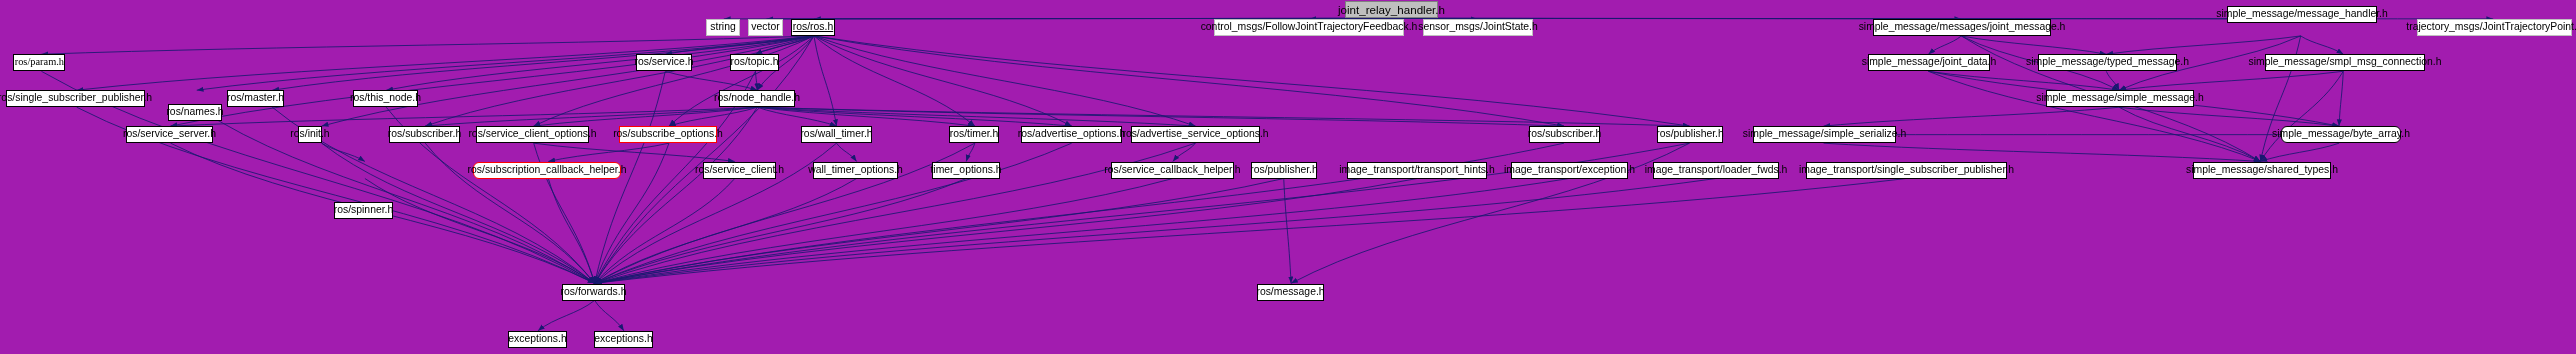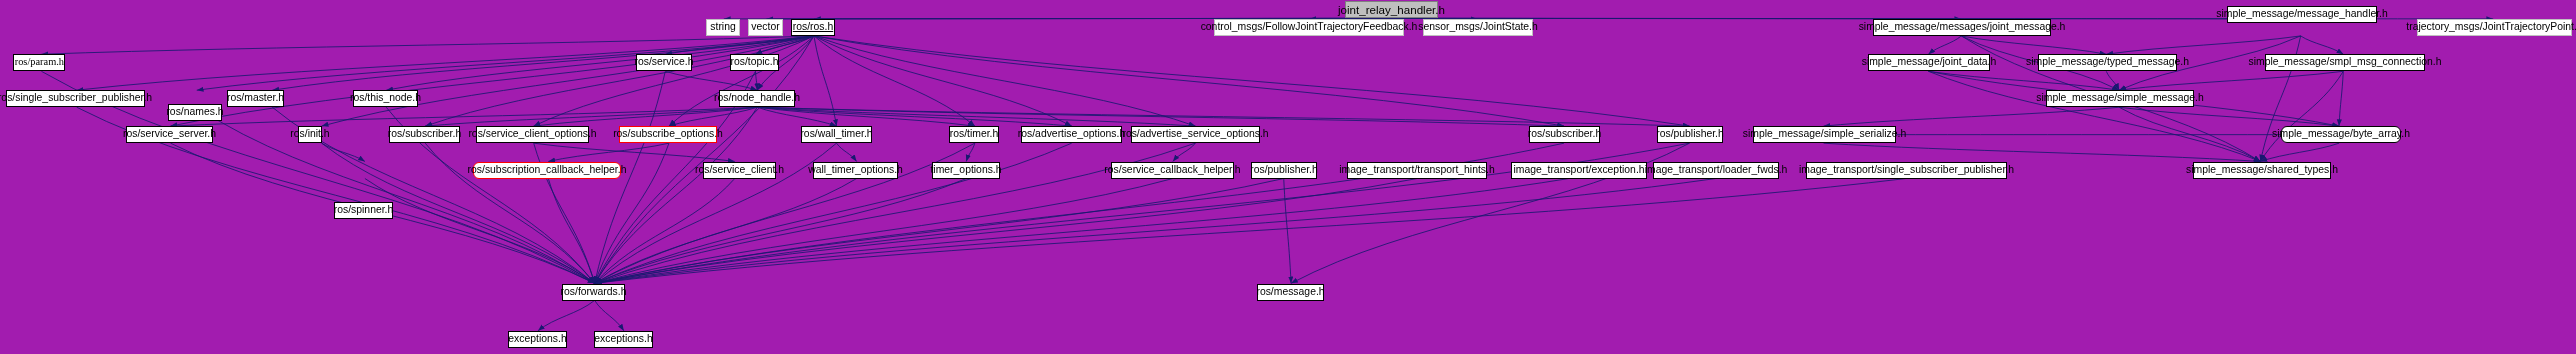--- a/index.html
+++ b/index.html
@@ -250,21 +250,21 @@
       </div>
       <div class="node black" style="left: 1111px; top: 162px; width: 123px;">
         <span>ros/service_callback_helper.h</span>
       </div>
       <div class="node black" style="left: 1251px; top: 162px; width: 66px;">
         <span>ros/publisher.h</span>
       </div>
       <div class="node black" style="left: 1347px; top: 162px; width: 140px;">
         <span>image_transport/transport_hints.h</span>
       </div>
-      <div class="node black" style="left: 1511px; top: 162px; width: 136px;">
+      <div class="node black" style="left: 1511px; top: 162px; width: 117px;">
         <span>image_transport/exception.h</span>
       </div>
       <div class="node black" style="left: 1653px; top: 162px; width: 126px;">
         <span>image_transport/loader_fwds.h</span>
       </div>
       <div class="node black" style="left: 1806px; top: 162px; width: 201px;">
         <span>image_transport/single_subscriber_publisher.h</span>
       </div>
       <div class="node black" style="left: 2193px; top: 162px; width: 138px;">
         <span>simple_message/shared_types.h</span>

